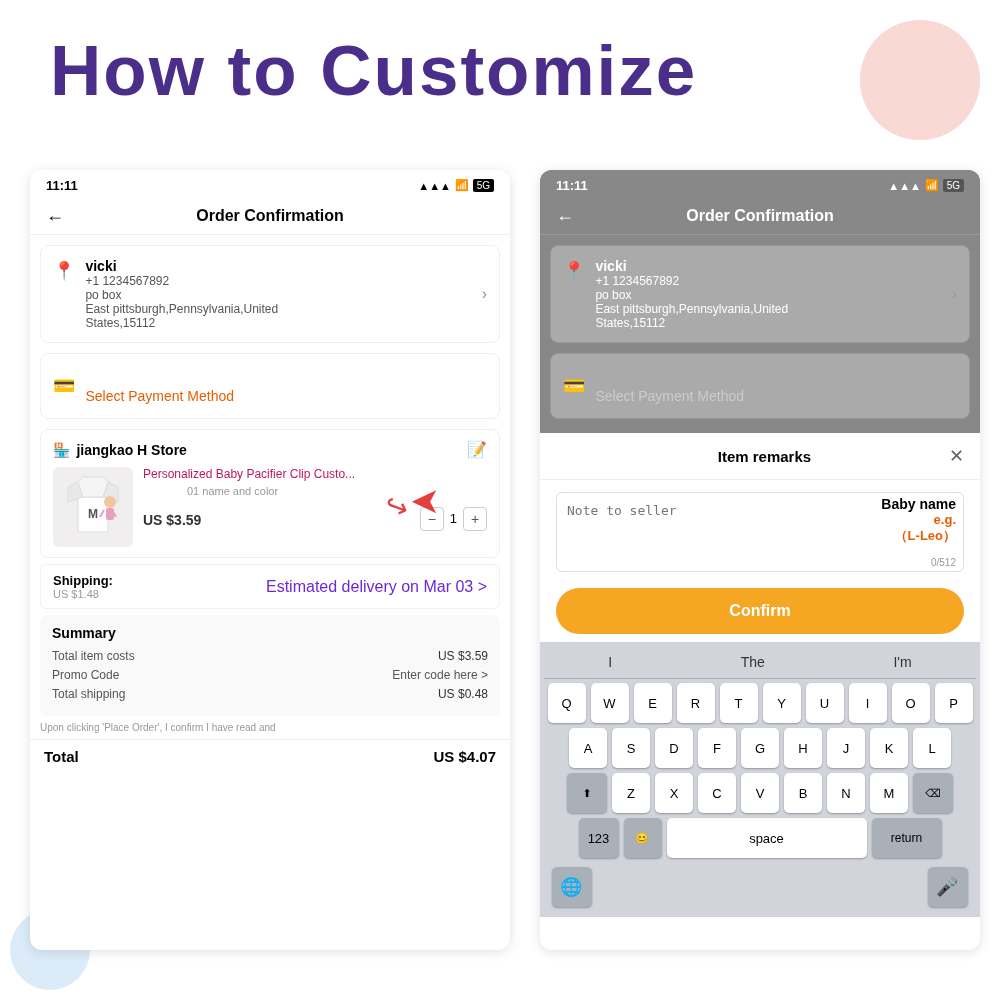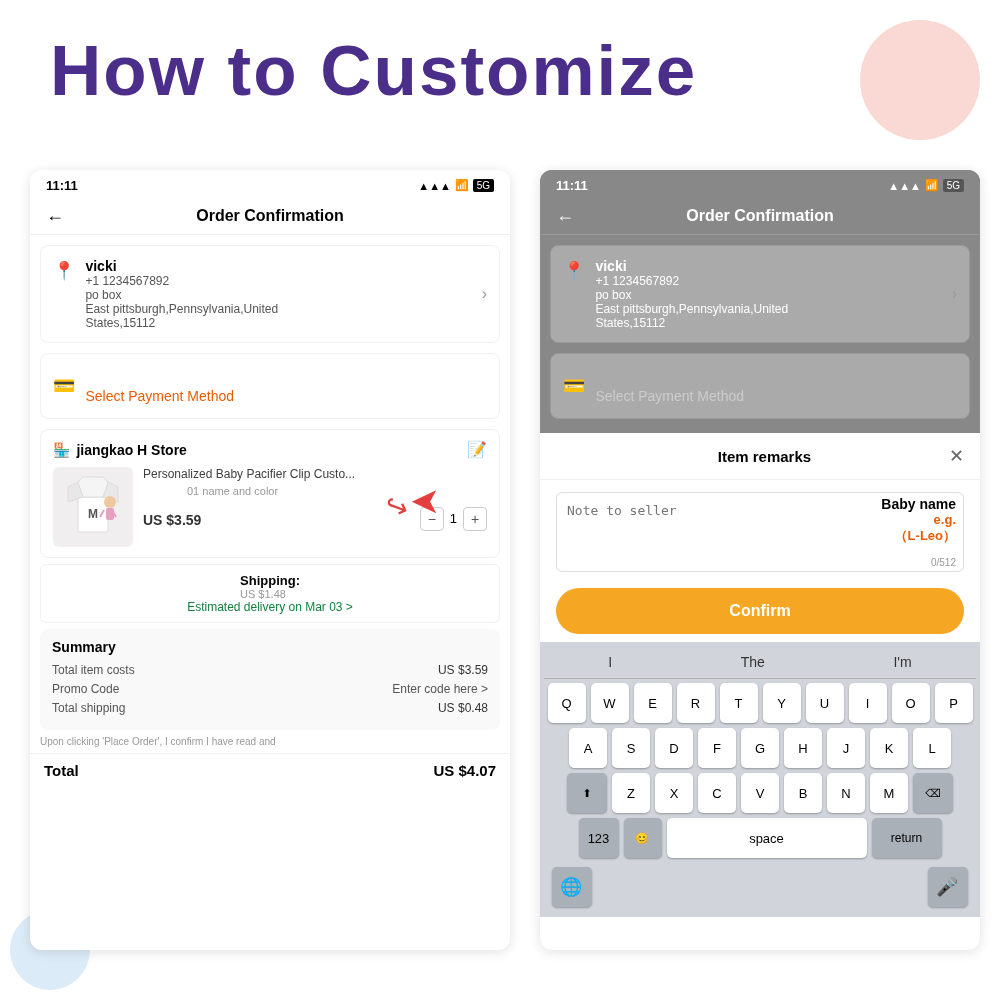--- a/index.html
+++ b/index.html
@@ -197,21 +197,21 @@
     .store-name { font-size: 14px; font-weight: 600; }
     .note-icon { font-size: 16px; color: #555; }
 
     
     .product-row {
       display: flex;
       align-items: flex-start;
       gap: 10px;
     }
     .product-info { flex: 1; }
-    .product-title { font-size: 12px; color: #404040; line-height: 1.3; }
+    .product-title { font-size: 12px; color: #be185d; line-height: 1.3; }
     .product-variant { font-size: 11px; color: #999; margin-top: 2px; padding-left: 44px; }
     .product-price { font-size: 14px; font-weight: 700; color: #333; margin-top: 6px; }
     .qty-control {
       display: flex;
       align-items: center;
       gap: 6px;
       margin-top: 4px;
     }
     .qty-btn {
       width: 24px;
@@ -230,25 +230,24 @@
     
     .shipping-row {
       margin: 6px 10px;
       padding: 8px 12px;
       background: #fff;
       border-radius: 6px;
       border: 1px solid #f0f0f0;
       display: flex;
       justify-content: space-between;
       align-items: center;
-      flex-direction: column;
     }
     .shipping-label { font-size: 13px; font-weight: 600; }
     .shipping-sub { font-size: 11px; color: #999; }
-    .shipping-delivery { font-size: 12px; color: #15803d; }
+    .shipping-delivery { font-size: 16px; color: #6d28d9; }
 
     
     .summary-section {
       margin: 6px 10px;
       background: #f9f9f9;
       border-radius: 8px;
       padding: 10px 12px;
     }
     .summary-title { font-size: 14px; font-weight: 700; margin-bottom: 8px; }
     .summary-row {

